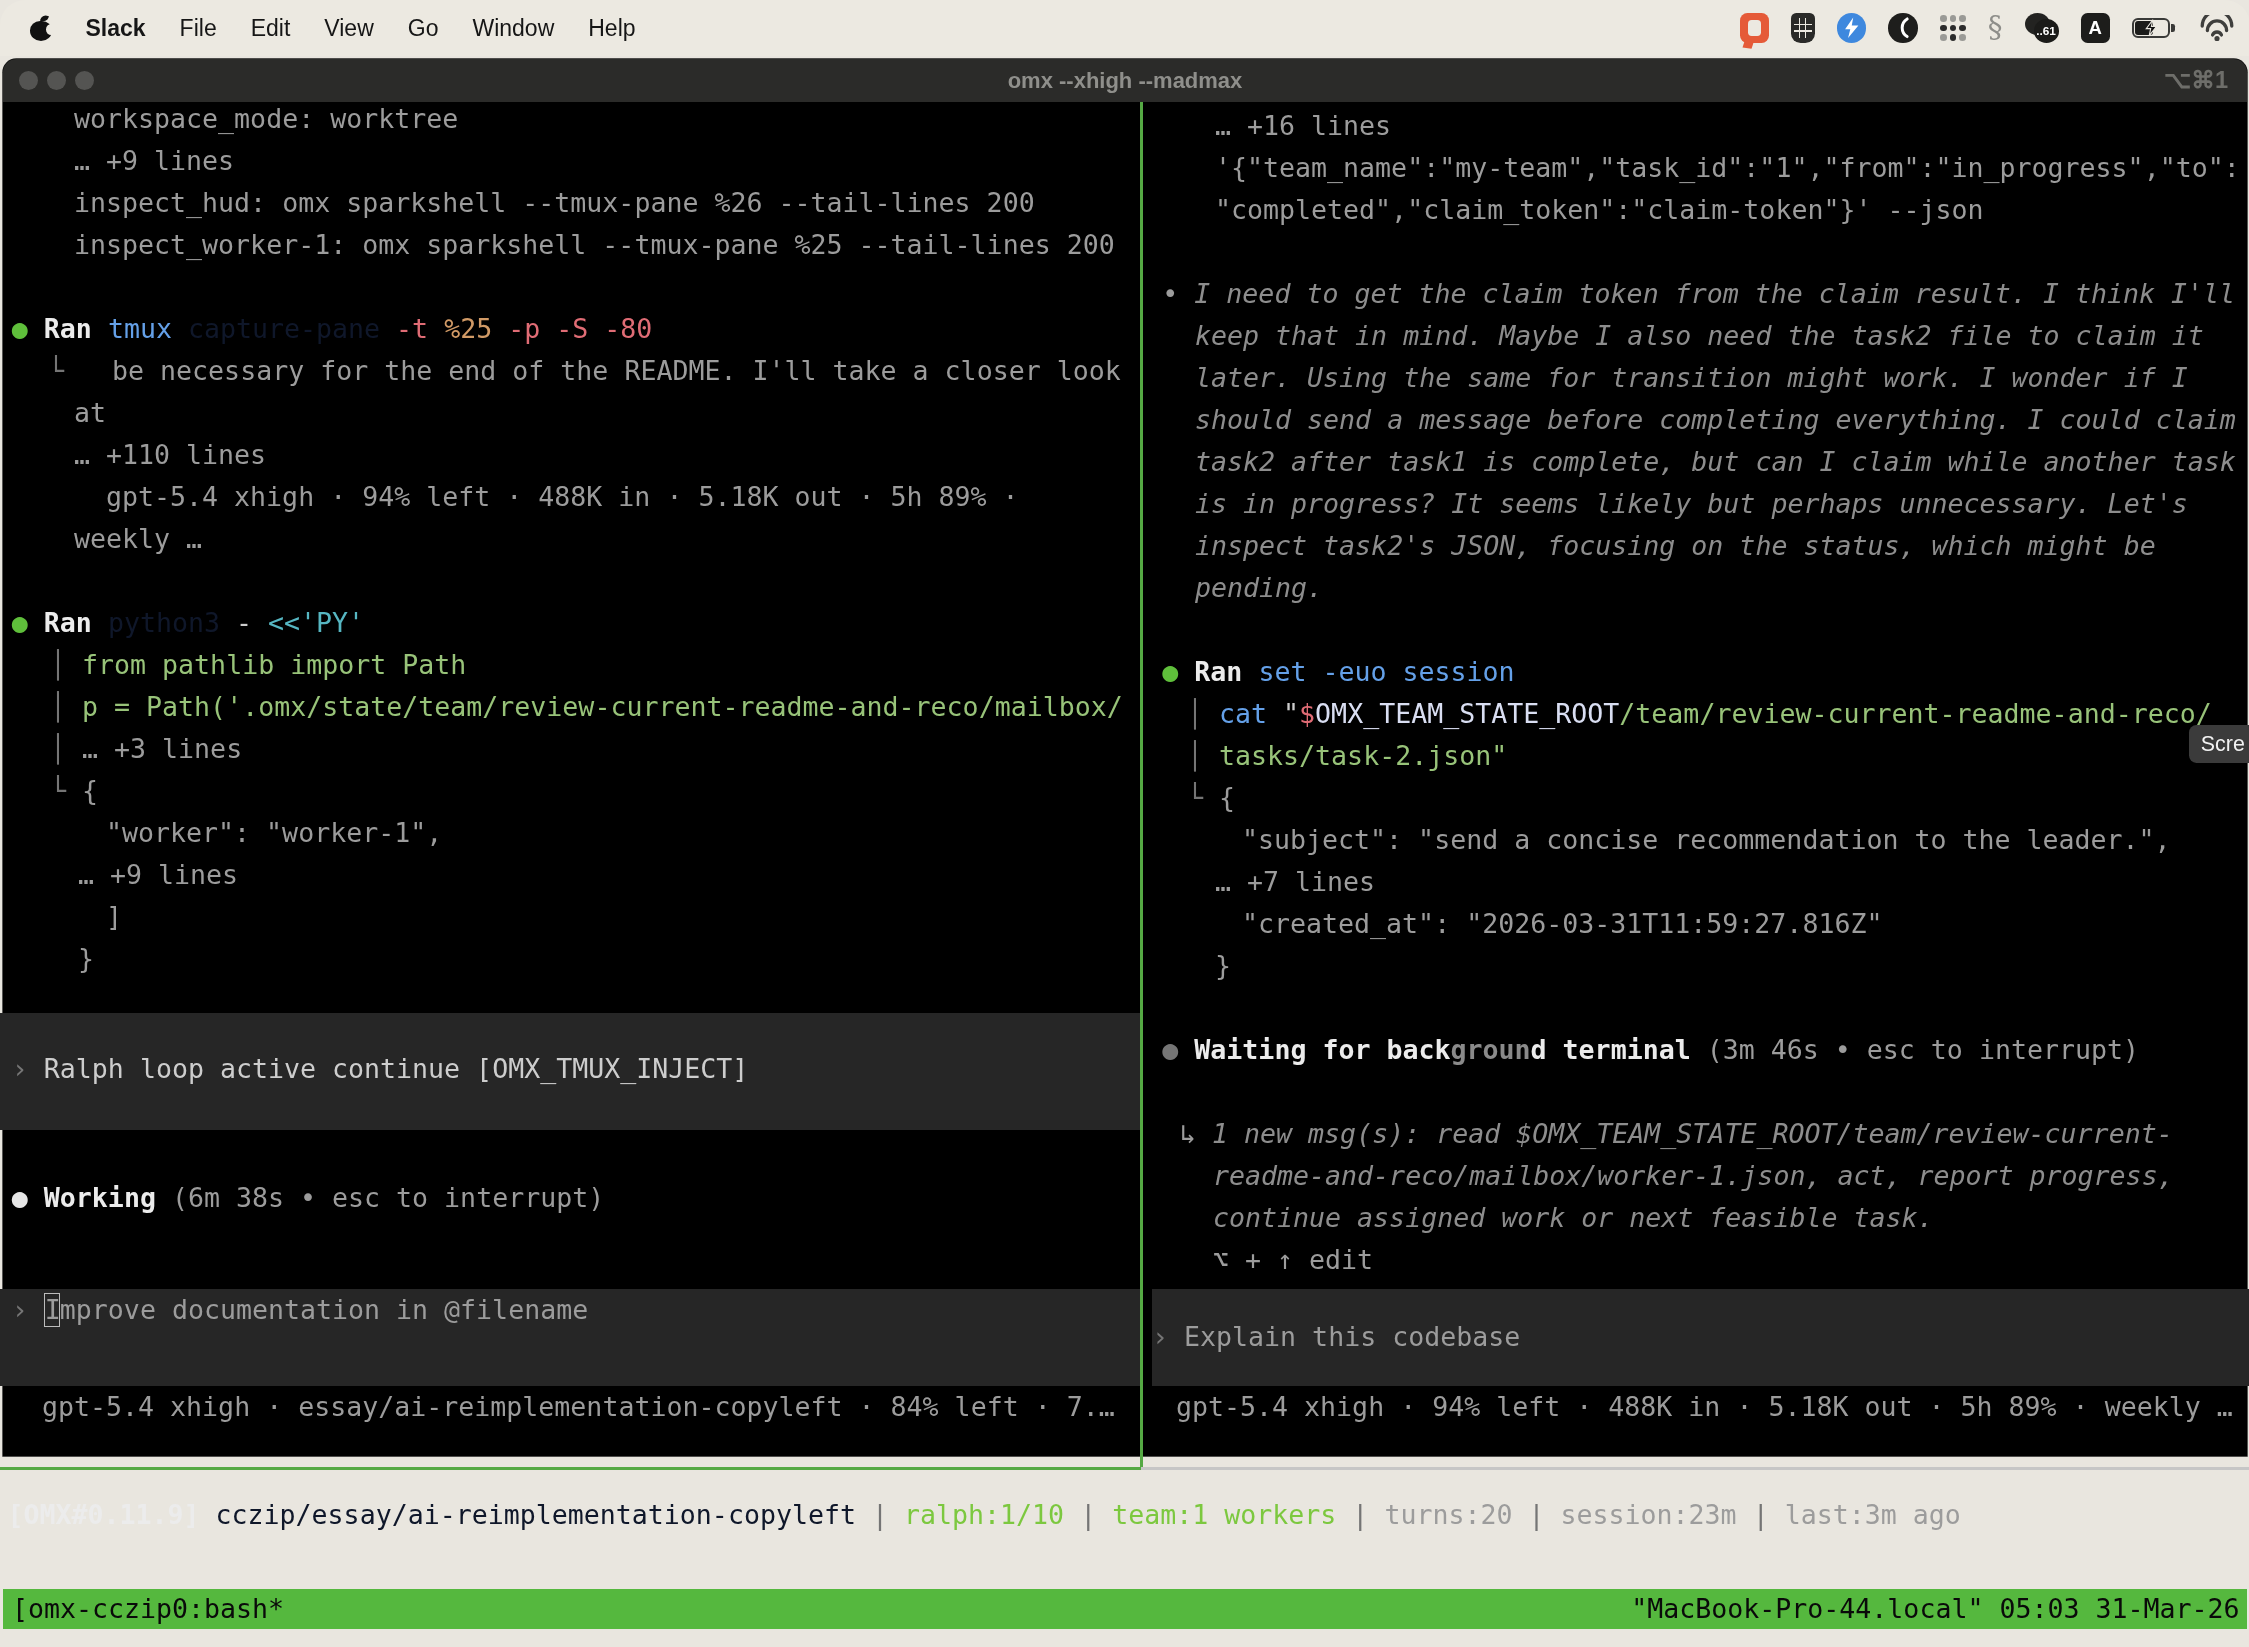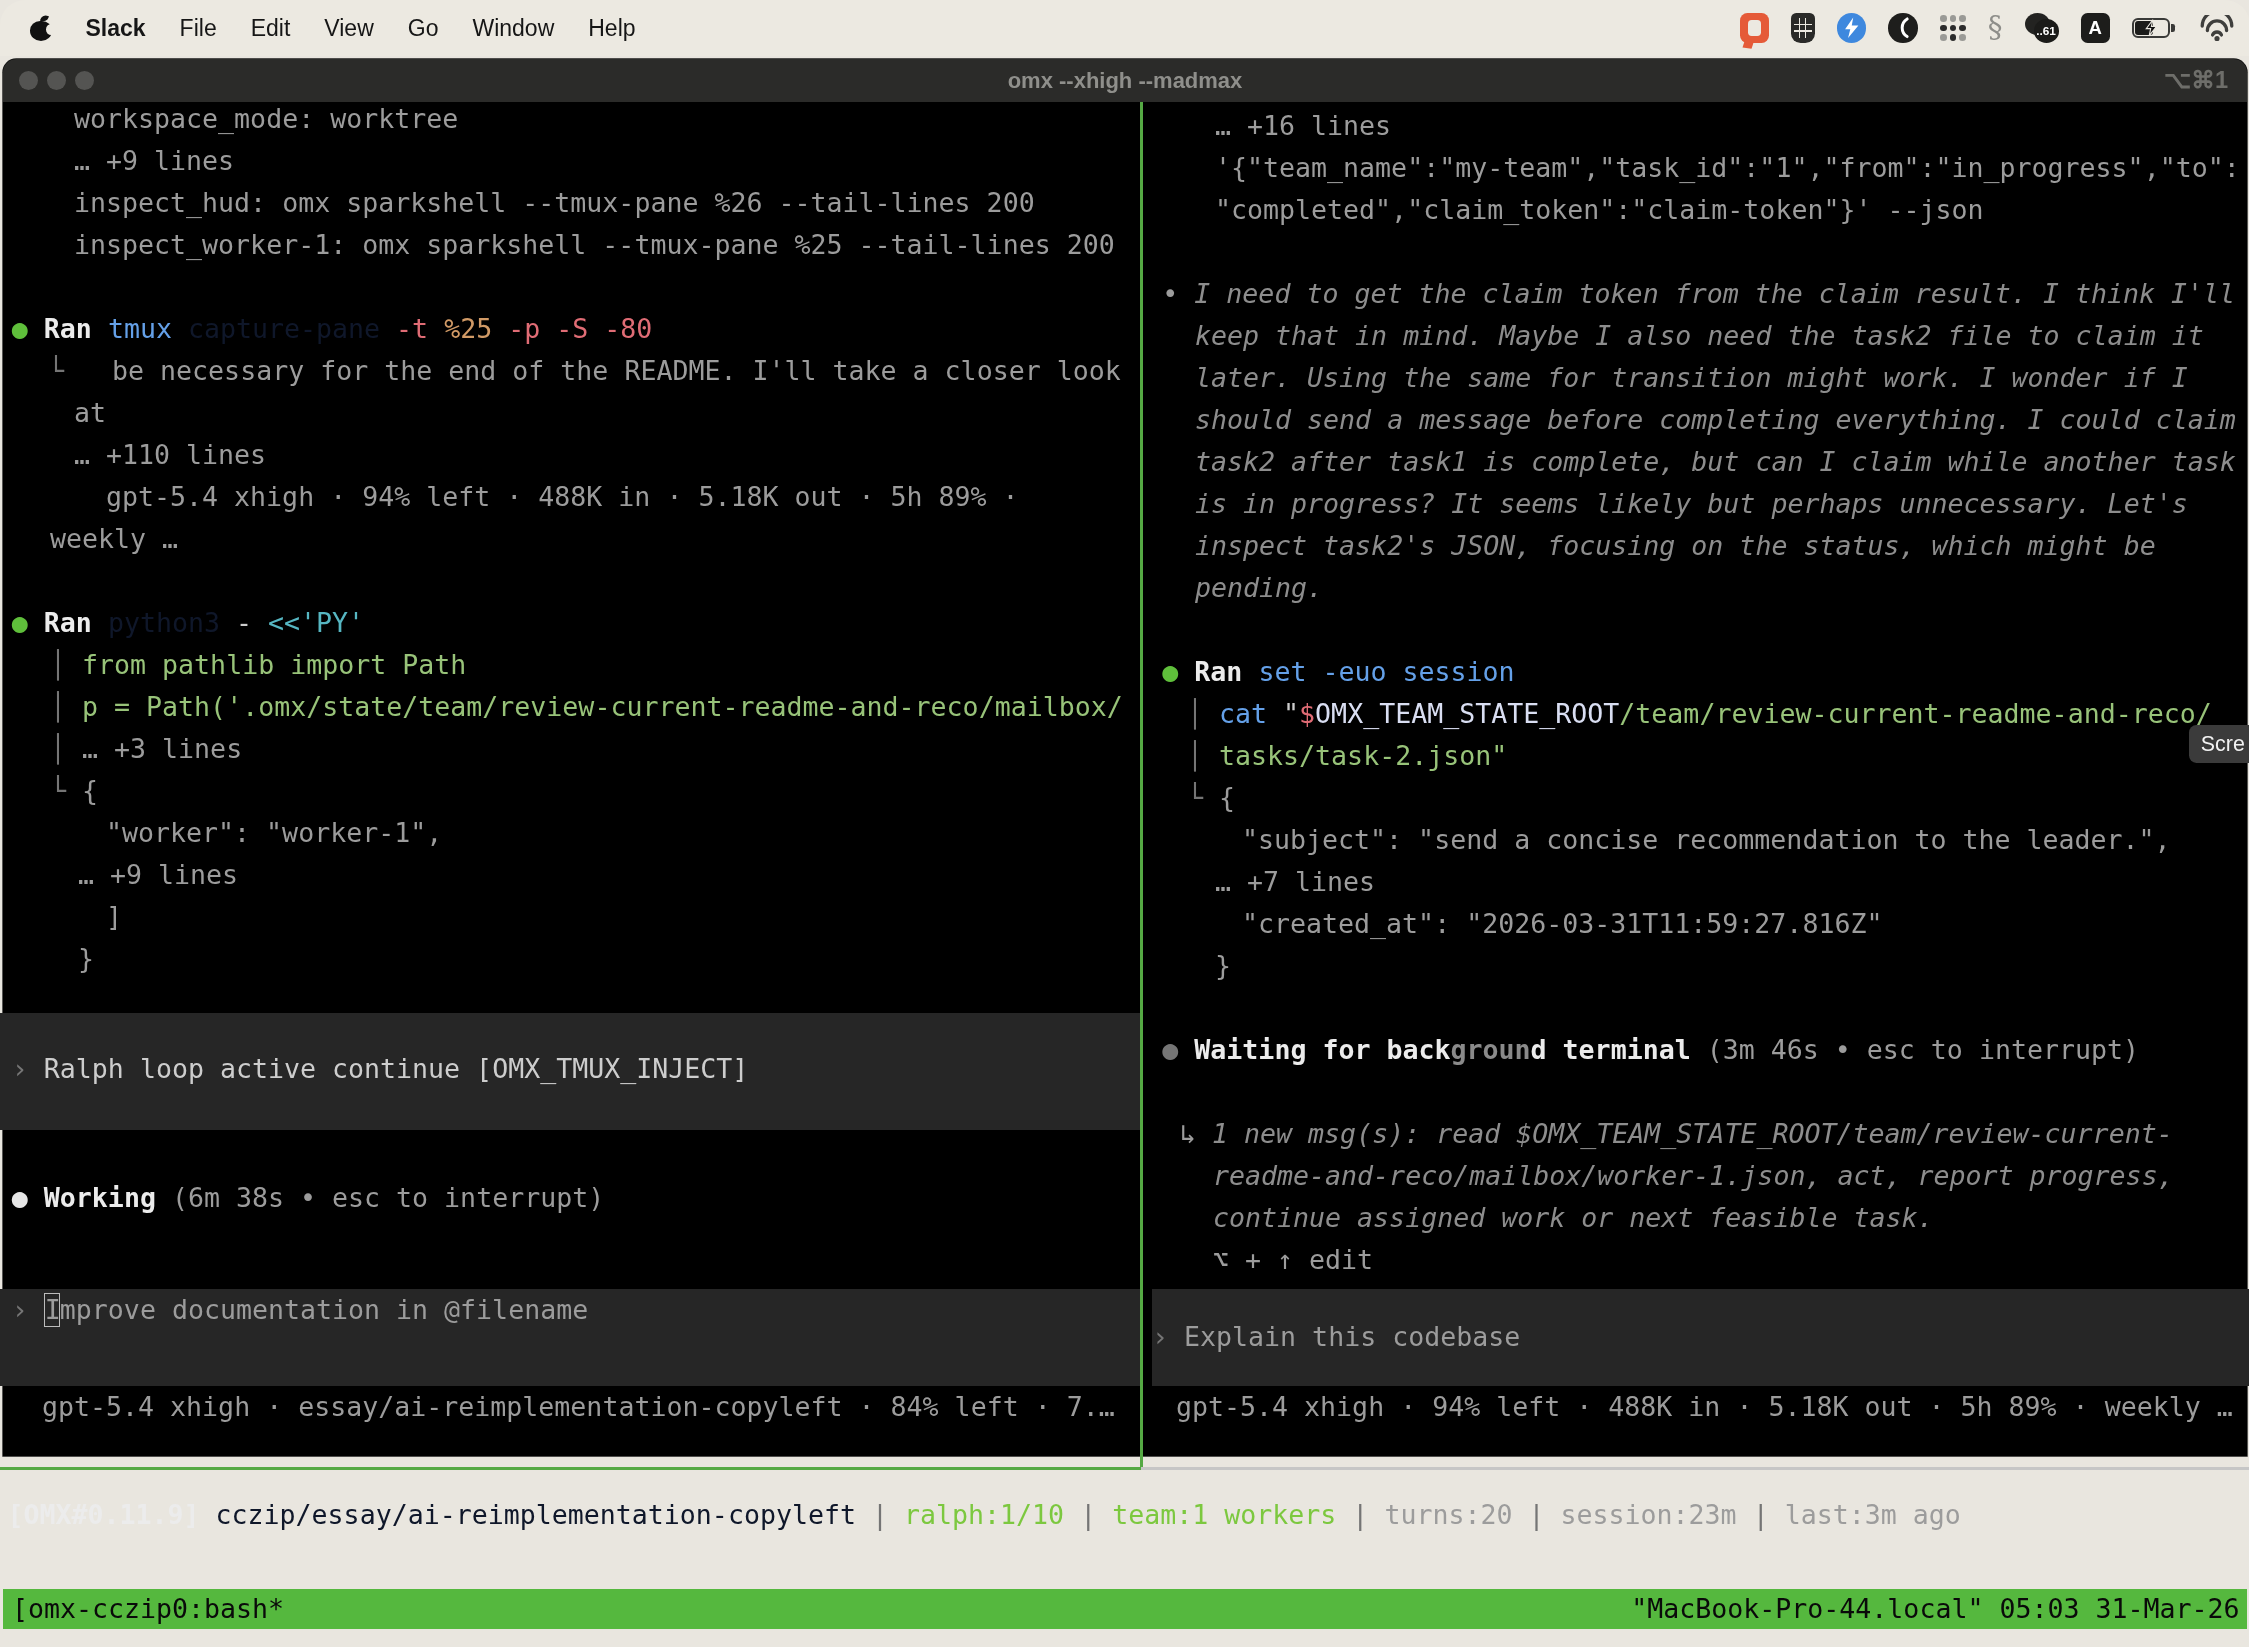--- a/index.html
+++ b/index.html
@@ -166,21 +166,21 @@
           <div class="trow" style="padding-left: 74px;"><span class="c-g">workspace_mode: worktree</span></div>
           <div class="trow" style="padding-left: 74px;"><span class="c-g">… +9 lines</span></div>
           <div class="trow" style="padding-left: 74px;"><span class="c-g">inspect_hud: omx sparkshell --tmux-pane %26 --tail-lines 200</span></div>
           <div class="trow" style="padding-left: 74px;"><span class="c-g">inspect_worker-1: omx sparkshell --tmux-pane %25 --tail-lines 200</span></div>
           <div class="trow" style="padding-left: 0px;"></div>
           <div class="trow" style="padding-left: 11.8px;"><span class="c-gn">● </span><span class="c-wb">Ran </span><span class="c-bl">tmux </span><span class="c-lv">capture-pane </span><span class="c-rd">-t </span><span class="c-or">%25 </span><span class="c-rd">-p </span><span class="c-rd">-S </span><span class="c-rd">-80</span></div>
           <div class="trow" style="padding-left: 48px;"><span class="c-d">└   </span><span class="c-g">be necessary for the end of the README. I'll take a closer look</span></div>
           <div class="trow" style="padding-left: 74px;"><span class="c-g">at</span></div>
           <div class="trow" style="padding-left: 74px;"><span class="c-g">… +110 lines</span></div>
           <div class="trow" style="padding-left: 106px;"><span class="c-g">gpt-5.4 xhigh · 94% left · 488K in · 5.18K out · 5h 89% ·</span></div>
-          <div class="trow" style="padding-left: 50px;"><span class="c-g">weekly …</span></div>
+          <div class="trow" style="padding-left: 74px;"><span class="c-g">weekly …</span></div>
           <div class="trow" style="padding-left: 0px;"></div>
           <div class="trow" style="padding-left: 11.8px;"><span class="c-gn">● </span><span class="c-wb">Ran </span><span class="c-lv">python3 </span><span class="c-br">- </span><span class="c-tl">&lt;&lt;'PY'</span></div>
           <div class="trow" style="padding-left: 50px;"><span class="c-d">│ </span><span class="c-gr">from pathlib import Path</span></div>
           <div class="trow" style="padding-left: 50px;"><span class="c-d">│ </span><span class="c-gr">p = Path('.omx/state/team/review-current-readme-and-reco/mailbox/</span></div>
           <div class="trow" style="padding-left: 50px;"><span class="c-d">│ </span><span class="c-g">… +3 lines</span></div>
           <div class="trow" style="padding-left: 50px;"><span class="c-d">└ </span><span class="c-g">{</span></div>
           <div class="trow" style="padding-left: 106px;"><span class="c-g">"worker": "worker-1",</span></div>
           <div class="trow" style="padding-left: 78px;"><span class="c-g">… +9 lines</span></div>
           <div class="trow" style="padding-left: 106px;"><span class="c-g">]</span></div>
           <div class="trow" style="padding-left: 78px;"><span class="c-g">}</span></div>

